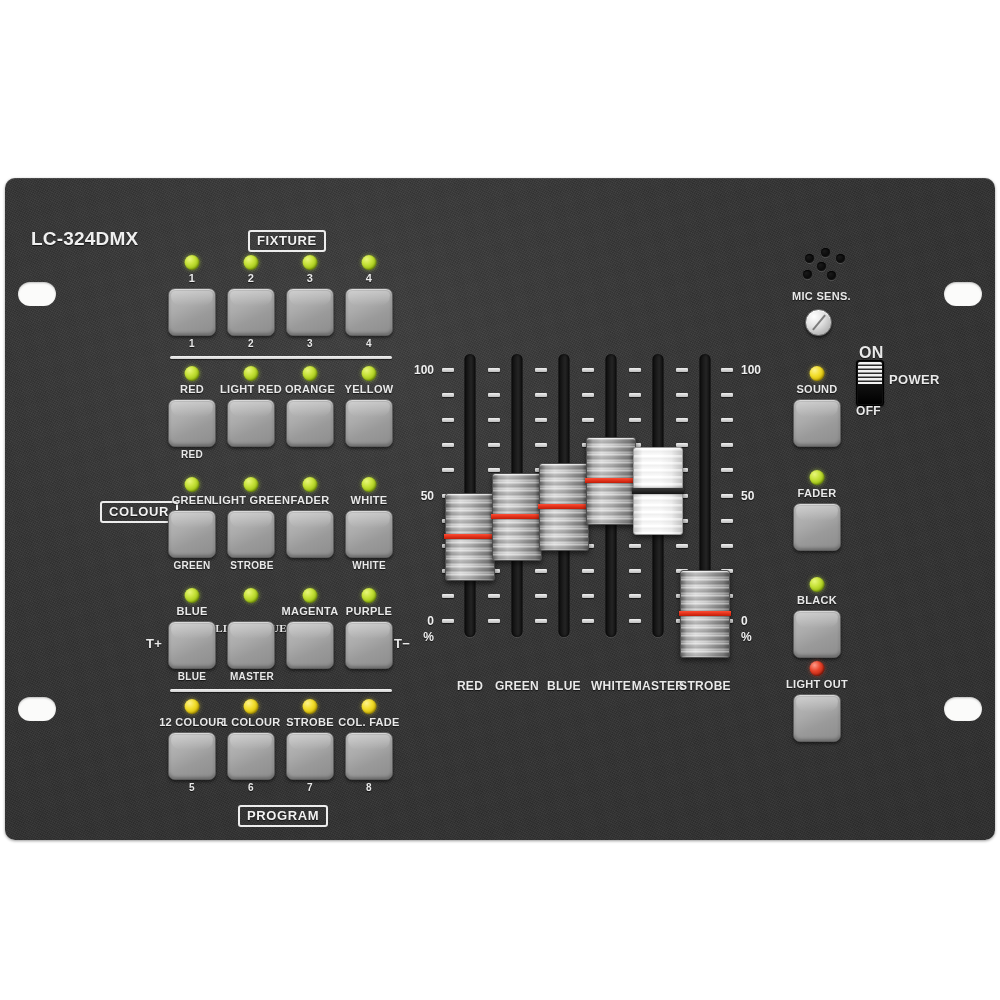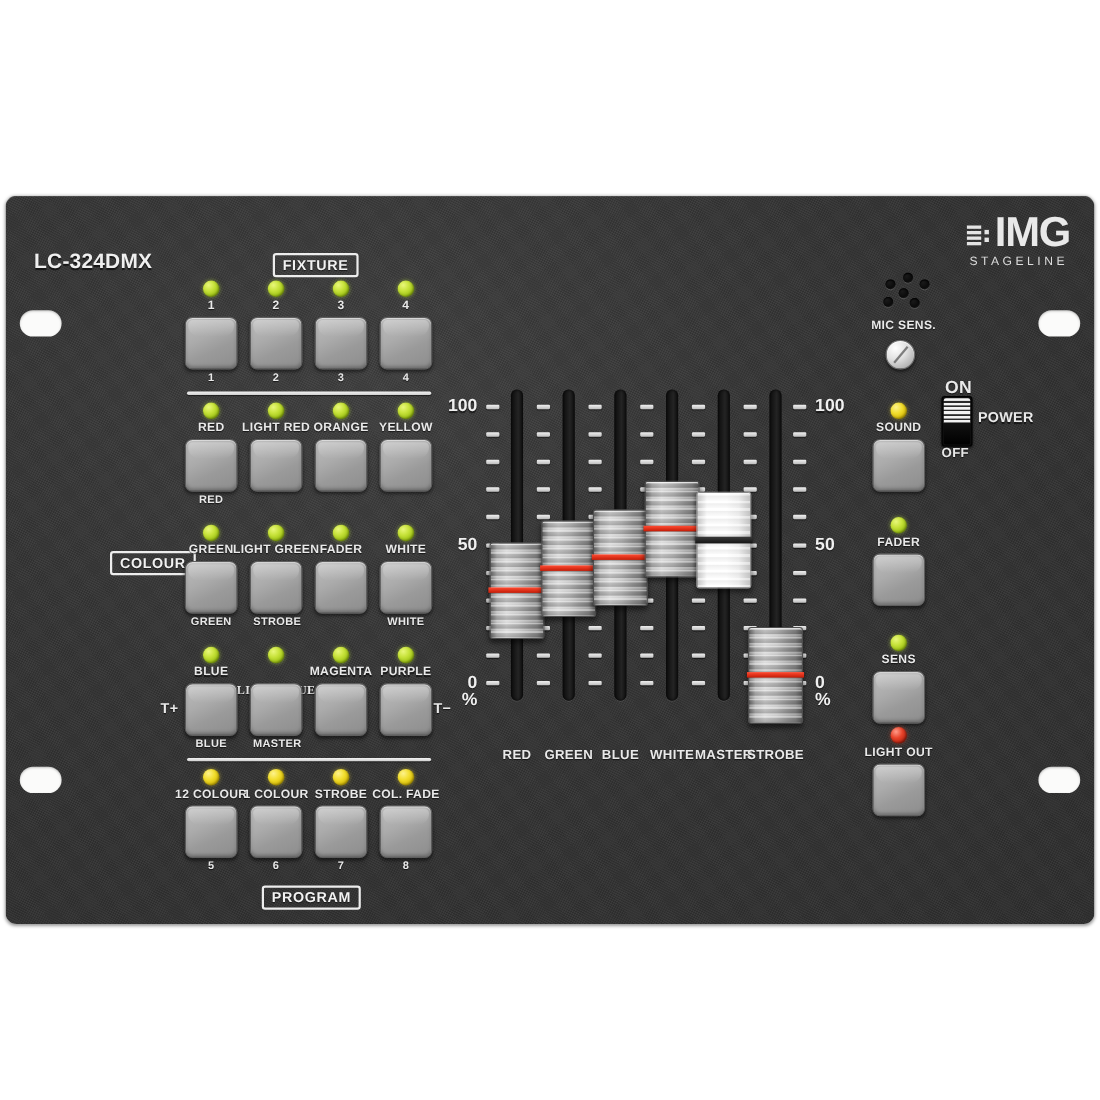--- a/index.html
+++ b/index.html
@@ -97,21 +97,21 @@
     background:linear-gradient(to right,#0e0e0e 0%,#1c1c1c 40%,#242424 60%,#101010 100%);
     box-shadow:inset 0 0 3px rgba(0,0,0,.9), 0 1px 0 rgba(255,255,255,.10);
   }
   .tick{
     position:absolute;width:12px;height:4px;border-radius:1px;
     background:linear-gradient(to bottom,#f0f0f0,#bdbdbd);
     transform:translate(-50%,-50%);
     box-shadow:0 1px 1px rgba(0,0,0,.55);
   }
   .scaletext{
-    position:absolute;color:#f0f0f0;font-size:16px;font-weight:bold;
+    position:absolute;color:#f0f0f0;font-size:12px;font-weight:bold;
     transform:translateY(-50%);text-shadow:0 1px 1px rgba(0,0,0,.6);
   }
 
   .cap{
     position:absolute;transform:translateX(-50%);
     width:48px;height:86px;border-radius:3px;
     background:
       repeating-linear-gradient(to bottom,
         rgba(255,255,255,.42) 0px, rgba(255,255,255,.42) 1px,
         rgba(0,0,0,.10) 2px, rgba(0,0,0,.18) 5px,
@@ -200,36 +200,20 @@
 
   <div id="panel">
 
     <div class="slot" style="left:13px;top:104px;width:38px;height:24px;"></div>
     <div class="slot" style="left:13px;top:519px;width:38px;height:24px;"></div>
     <div class="slot" style="right:13px;top:104px;width:38px;height:24px;"></div>
     <div class="slot" style="right:13px;top:519px;width:38px;height:24px;"></div>
 
     <div id="model" class="lbl">LC-324DMX</div>
 
-    <div id="logo">
-      <div id="logoRow">
-        <div id="bars">
-            <i></i>
-            <i></i>
-            <i></i>
-            <i></i>
-          </div>
-        <div id="dots">
-            <i></i>
-            <i></i>
-          </div>
-        <div id="imgtext">IMG</div>
-      </div>
-      <div id="stageline">STAGELINE</div>
-    </div>
 
     <div class="boxlbl" style="left:243px;top:52px;">FIXTURE</div>
 
     <div class="led led-green" style="left:187px;top:77px;"></div>
     <div class="led led-green" style="left:246px;top:77px;"></div>
     <div class="led led-green" style="left:305px;top:77px;"></div>
     <div class="led led-green" style="left:364px;top:77px;"></div>
 
     <div class="lbl ctr" style="left:187px;top:94px;font-size:11px;">1</div>
     <div class="lbl ctr" style="left:246px;top:94px;font-size:11px;">2</div>
@@ -471,21 +455,21 @@
 
     <div class="led led-yellow" style="left:812px;top:188px;"></div>
     <div class="lbl ctr" style="left:812px;top:205px;font-size:11px;">SOUND</div>
     <div class="btn" style="left:812px;top:221px;width:46px;height:46px;"></div>
 
     <div class="led led-green" style="left:812px;top:292px;"></div>
     <div class="lbl ctr" style="left:812px;top:309px;font-size:11px;">FADER</div>
     <div class="btn" style="left:812px;top:325px;width:46px;height:46px;"></div>
 
     <div class="led led-green" style="left:812px;top:399px;"></div>
-    <div class="lbl ctr" style="left:812px;top:416px;font-size:11px;">SENS</div>
+    <div class="lbl ctr" style="left:812px;top:416px;font-size:11px;">BLACK</div>
     <div class="btn" style="left:812px;top:432px;width:46px;height:46px;"></div>
 
     <div class="led led-red" style="left:812px;top:483px;"></div>
     <div class="lbl ctr" style="left:812px;top:500px;font-size:11px;">LIGHT OUT</div>
     <div class="btn" style="left:812px;top:516px;width:46px;height:46px;"></div>
 
   </div>
 </div>
 
 </body></html>

